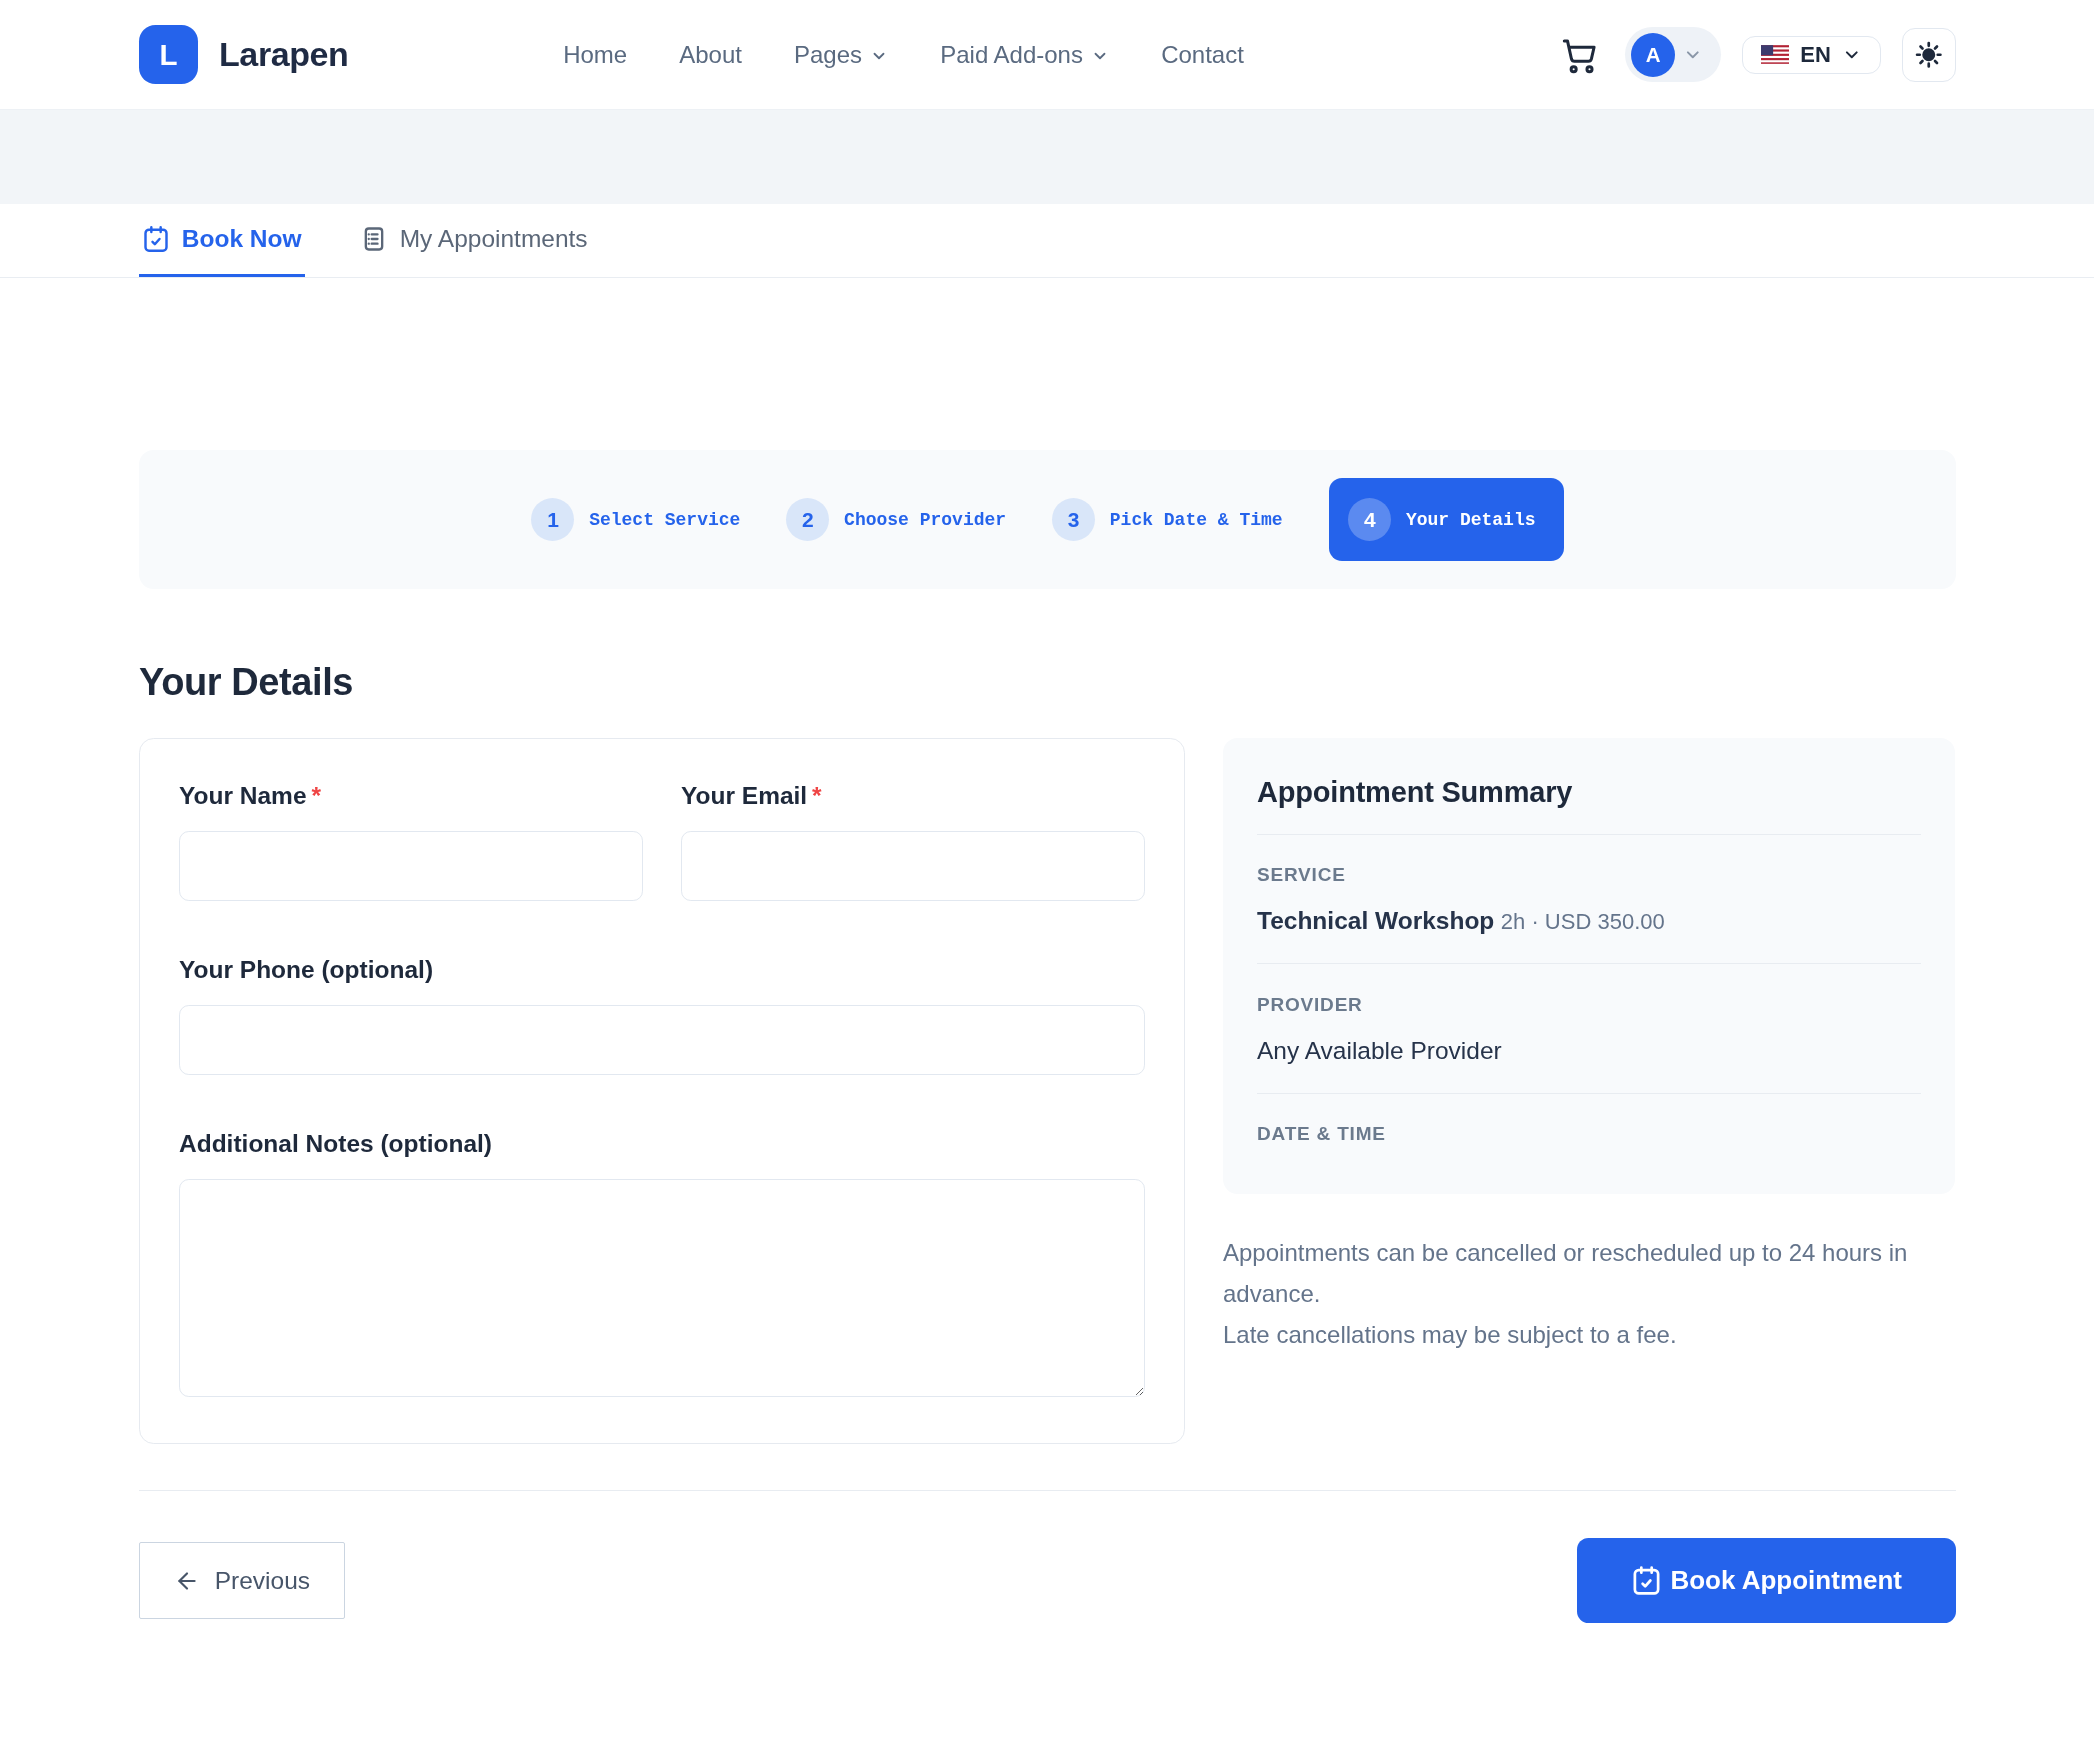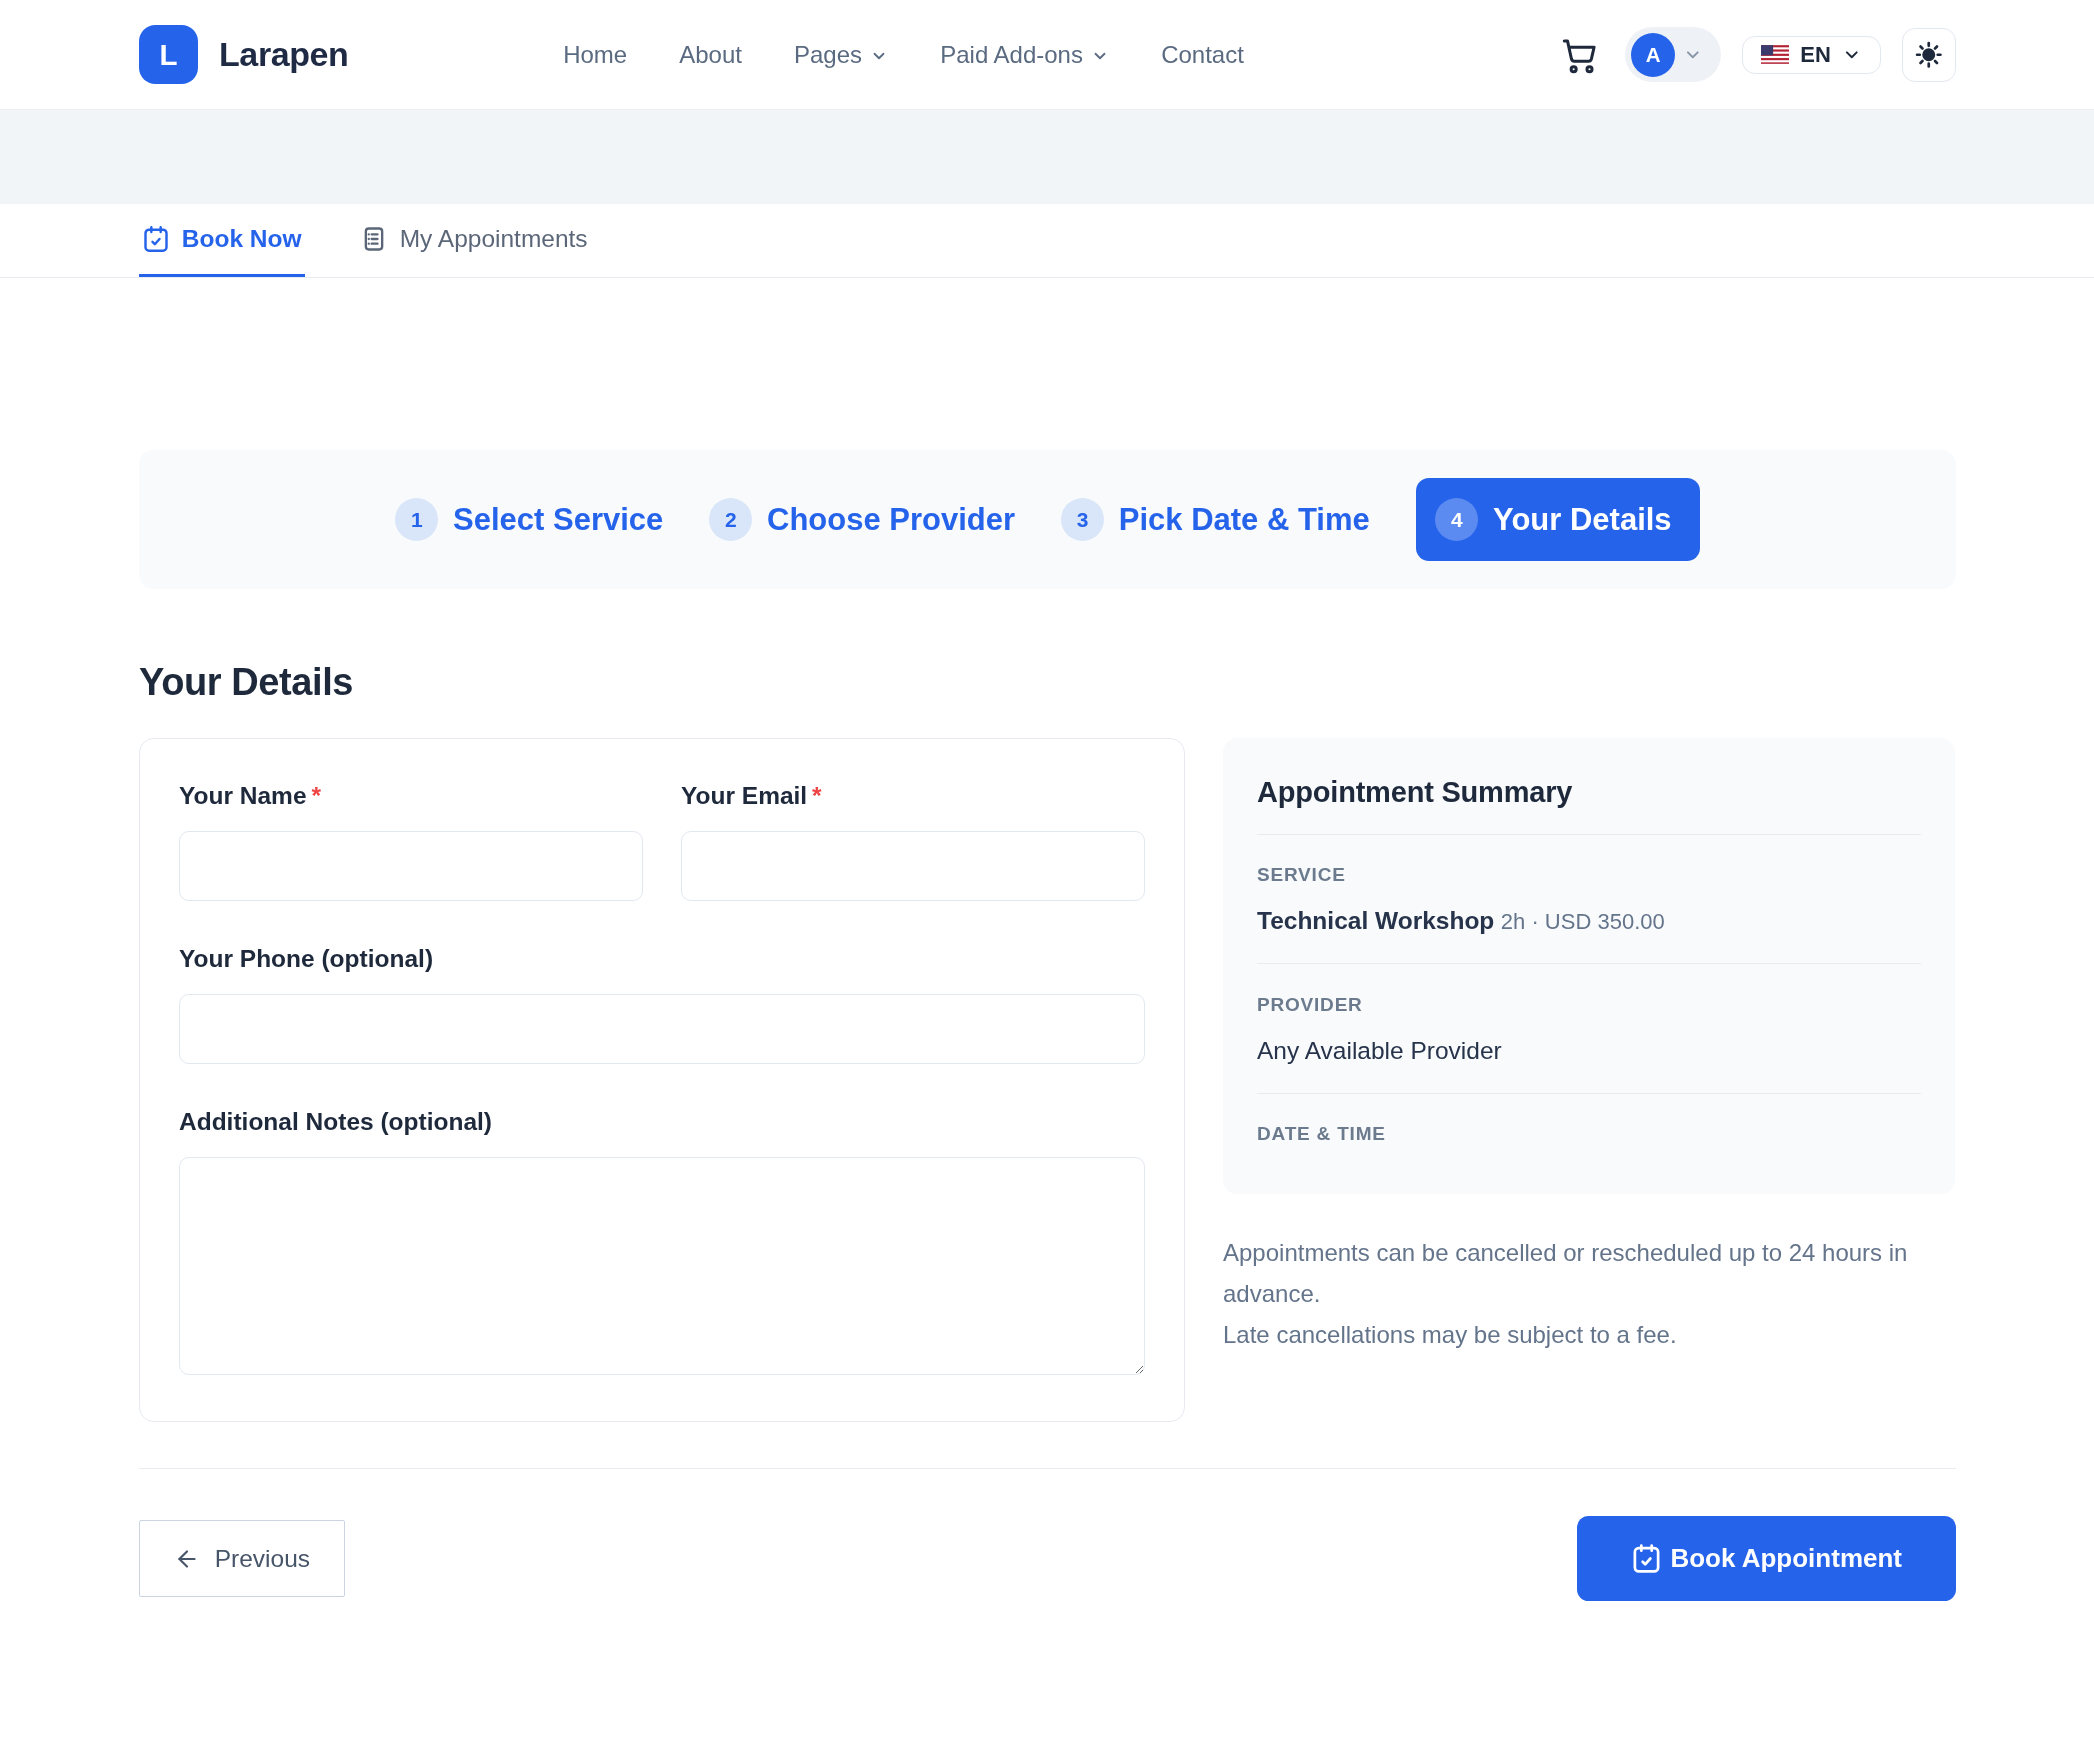--- a/index.html
+++ b/index.html
@@ -66,21 +66,21 @@
   .stepper-card {
     margin-top:172px; height:139px; background:#f8fafc; border-radius:14.7px;
     display:flex; align-items:center; justify-content:center; gap:46px;
   }
   .step { display:flex; align-items:center; gap:14.7px; cursor:pointer; }
   .step-circle {
     width:43px; height:43px; border-radius:50%; background:#d9e6f9;
     display:flex; align-items:center; justify-content:center;
     color:#2563eb; font-size:21px; font-weight:700; flex:0 0 auto;
   }
-  .step-label { color:#2563eb; font-size:31px; font-weight:600; white-space:nowrap; }
+  .step-label { color:#2563eb; font-size:18px; font-weight:600; white-space:nowrap;font-family:Liberation Mono, monospace; }
   .step.active {
     background:#2563eb; border-radius:13px; padding:19.6px 28px 19.6px 19.6px;
   }
   .step.active .step-circle { background:rgba(255,255,255,0.25); color:#fff; }
   .step.active .step-label { color:#fff; }
 
   
   .page-title { margin-top:72px; font-size:38px; font-weight:700; color:#1e293b; letter-spacing:-0.4px; }
   .columns { display:flex; gap:38px; margin-top:34px; align-items:flex-start; }
 
@@ -89,21 +89,21 @@
     border:0.8px solid #e6eaf0; border-radius:14.7px; padding:43px 39px;
   }
   .field-row { display:grid; grid-template-columns:1fr 1fr; gap:38px; }
   .field-label { display:block; font-size:24.5px; font-weight:600; color:#1e293b; margin-bottom:21px; }
   .req { color:#ef4444; margin-left:4.9px; }
   .text-input {
     width:100%; height:70px; border:0.8px solid #e2e8f0; border-radius:9.8px;
     background:#fff; font-size:24px; color:#1e293b; padding:0 21px;
     font-family:"Liberation Sans", sans-serif; outline:none;
   }
-  .field-block { margin-top:44px; }
+  .field-block { margin-top:55px; }
   .notes-area {
     width:100%; height:218px; border:0.8px solid #e2e8f0; border-radius:9.8px;
     background:#fff; font-size:24px; color:#1e293b; padding:16.4px 21px;
     font-family:"Liberation Sans", sans-serif; outline:none; resize:both;
   }
 
   .summary-col { width:732px; }
   .summary-card { background:#f8fafc; border-radius:14.7px; padding:38px 34px 41px 34px; }
   .summary-title { font-size:29px; font-weight:700; color:#1e293b; letter-spacing:-0.2px; }
   .summary-divider { border:none; border-top:0.8px solid #e8ecf1; margin:24.5px 0 0 0; }

